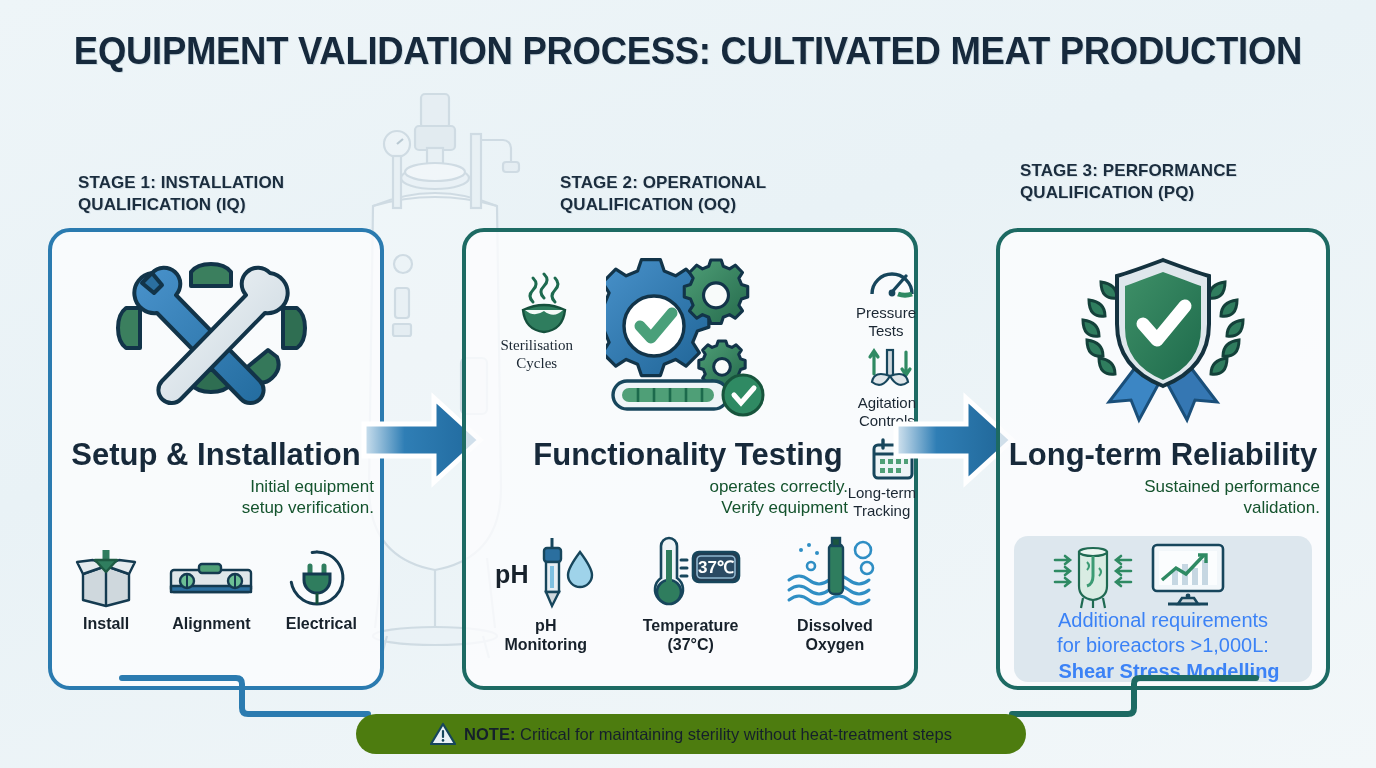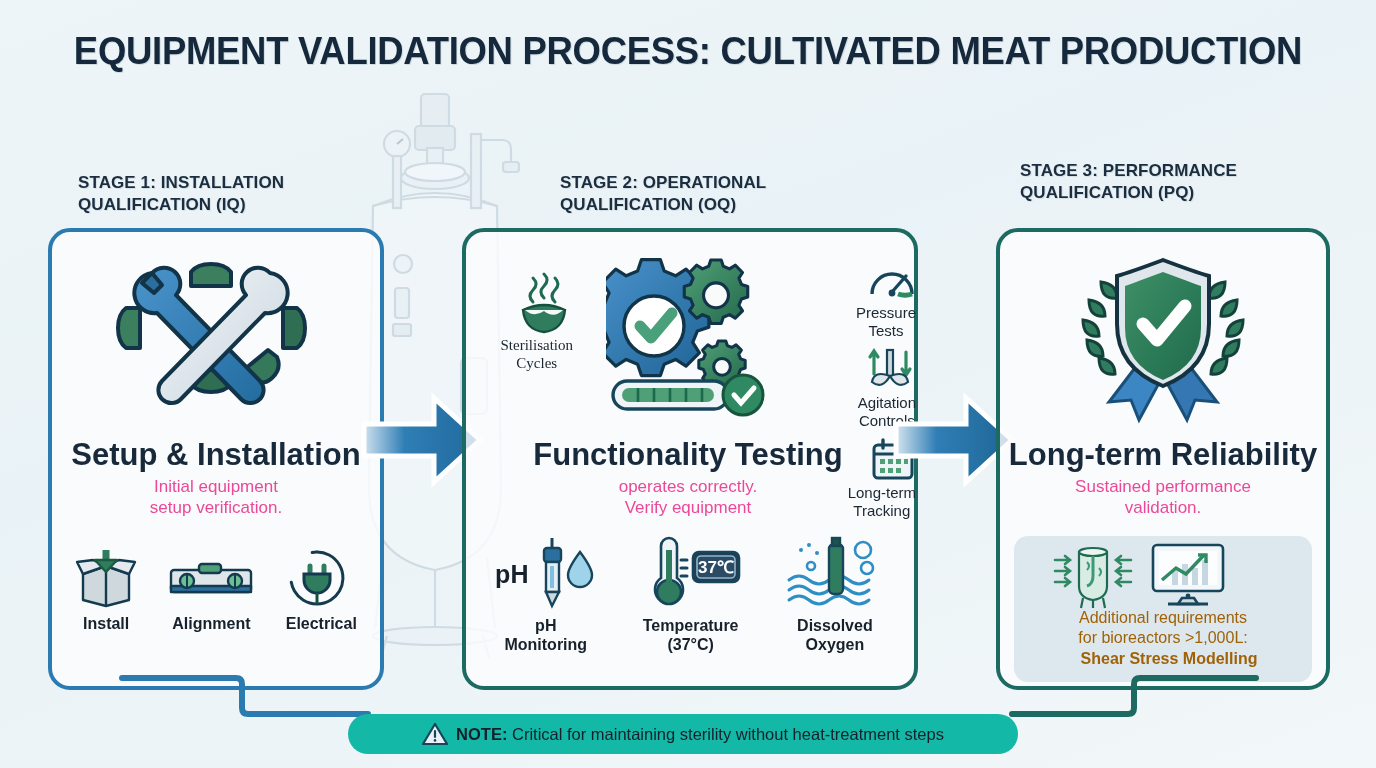--- a/index.html
+++ b/index.html
@@ -52,22 +52,22 @@
   .arrow1 { left: 360px; top: 392px; }
   .arrow2 { left: 892px; top: 392px; }
 
   
   .big-icon { position: absolute; }
   .card-title {
     position: absolute; text-align: center;
     font-size: 31px; font-weight: bold; color: #17293a;
   }
   .card-sub {
-    position: absolute; text-align: center;
-    font-size: 17px; color: #ec4899; line-height: 1.25;
+    position: absolute; text-align: right;
+    font-size: 17px; color: #14532d; line-height: 1.25;
   }
 
   .mini-row { position: absolute; display: flex; }
   .mini {
     display: flex; flex-direction: column; justify-content: flex-end;
   }
   .mini-label {
     margin-top: 5px; text-align: center;
     font-size: 16px; font-weight: bold; color: #17212b; line-height: 1.18;
   }
@@ -78,27 +78,27 @@
     font-size: 15px; color: #1b2733; line-height: 1.2;
   }
 
   
   .pq-panel {
     position: absolute; left: 1014px; top: 536px; width: 298px; height: 146px;
     background: #dde7ee; border-radius: 14px;
   }
   .pq-text {
     position: absolute; left: 1014px; top: 608px; width: 298px;
-    text-align: center; font-size: 16px; color: #a16207; line-height: 1.27;
+    text-align: center; font-size: 20px; color: #3b82f6; line-height: 1.27;
   }
 
   
   .note {
-    position: absolute; left: 348px; top: 714px; width: 670px; height: 40px;
-    background: #14b8a6; border-radius: 20px;
+    position: absolute; left: 356px; top: 714px; width: 670px; height: 40px;
+    background: #4d7c0f; border-radius: 20px;
     display: flex; align-items: center; justify-content: center; gap: 8px;
   }
   .note-text { font-size: 16.5px; color: #15202b; white-space: nowrap; }
   .note-text b { font-weight: bold; }
   .connectors { position: absolute; left: 0; top: 660px; width: 1376px; height: 108px; }
 </style>
 </head>
 <body>
 
 <div id="stage">

